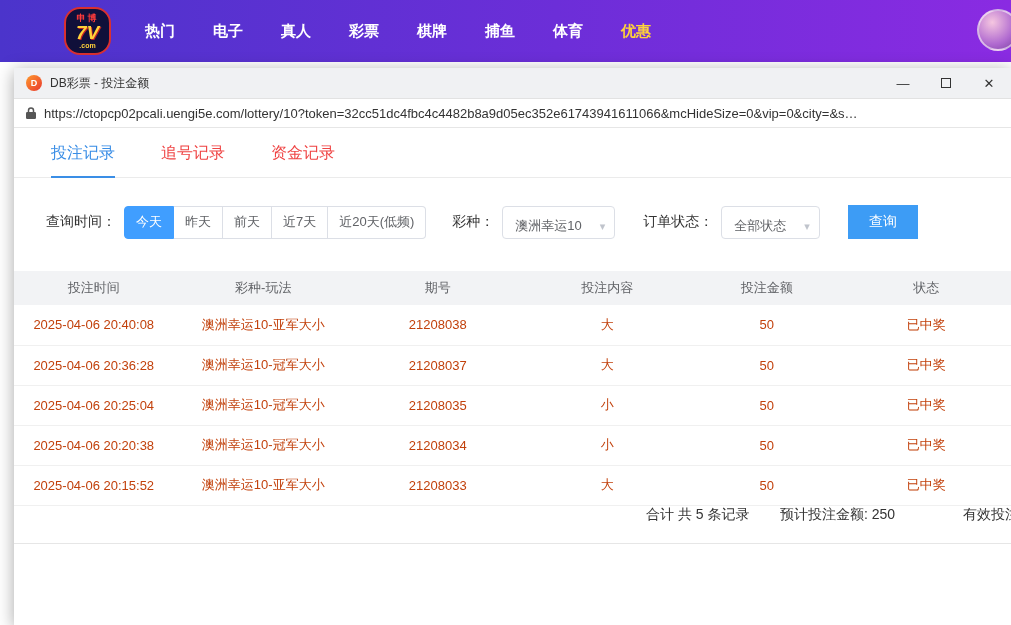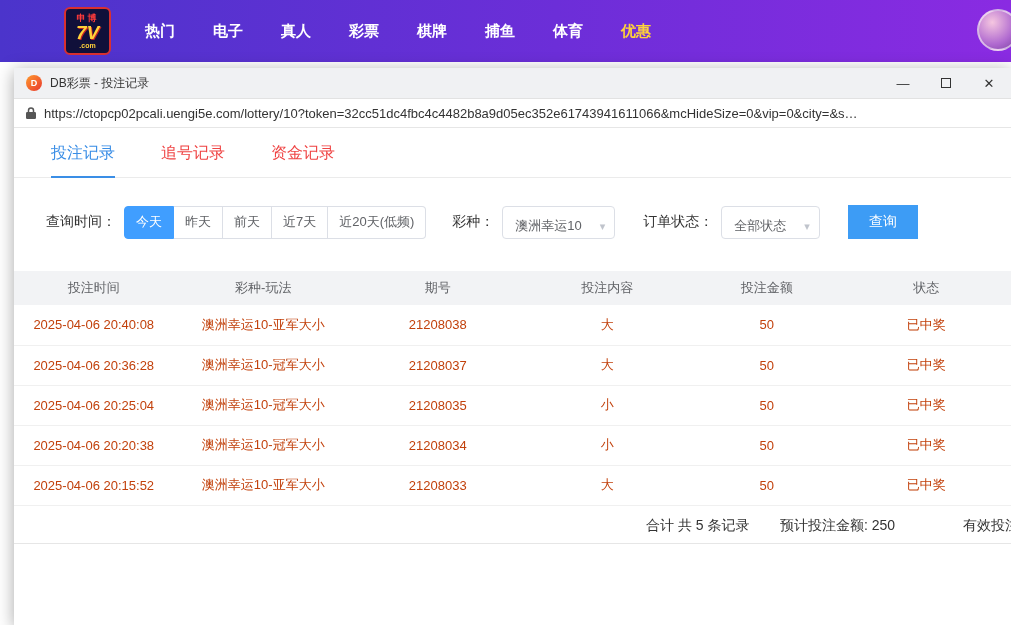--- a/index.html
+++ b/index.html
@@ -4,21 +4,21 @@
 <style>
   * { margin:0; padding:0; box-sizing:border-box; }
   html,body { width:1011px; height:625px; overflow:hidden; background:#fff;
     font-family:"Liberation Sans","DejaVu Sans",sans-serif; }
 
   
   .topbar { position:absolute; top:0; left:0; width:1011px; height:62px;
     background:linear-gradient(90deg,#4b34cb 0%,#6c2ed8 55%,#8a2be2 100%);
     display:flex; align-items:center; }
   .logo { margin-left:64px; width:47px; height:48px; background:#10103a;
-    border:2px solid #d93030; border-radius:6px; display:flex; flex-direction:column;
+    border:2px solid #d93030; border-radius:16px; display:flex; flex-direction:column;
     align-items:center; justify-content:center; line-height:1; cursor:pointer; flex:0 0 auto; }
   .logo-l1 { color:#ff3b3b; font-size:9px; font-weight:bold; letter-spacing:2px; }
   .logo-l2 { color:#ffd23a; font-size:19px; font-weight:900; font-style:italic; text-shadow:1px 1px 0 #c42222; }
   .logo-l3 { color:#ffd23a; font-size:7px; font-weight:bold; }
   .nav { display:flex; margin-left:34px; gap:38px; }
   .nav-item { color:#ffffff; font-size:15px; font-weight:bold; cursor:pointer; white-space:nowrap; }
   .nav-item.hl { color:#ffd23a; }
   .avatar { position:absolute; right:-8px; top:9px; width:42px; height:42px; border-radius:50%;
     background:radial-gradient(circle at 35% 30%,#f5c6e0,#b06ad0 60%,#7a3fa0);
     border:2px solid rgba(255,255,255,.55); cursor:pointer; }
@@ -63,21 +63,21 @@
   .query-btn { height:34px; width:70px; background:#3d9cf5; color:#fff; border:none; border-radius:0;
     font-size:14px; cursor:pointer; font-family:"Liberation Sans","DejaVu Sans",sans-serif; }
 
   table.records { width:100%; border-collapse:collapse; margin-top:32px; }
   table.records thead th { background:#f2f3f5; height:34px; font-size:13px; color:#606266; font-weight:normal; }
   table.records tbody td { height:40px; font-size:13px; color:#c2410c; text-align:center;
     border-bottom:1px solid #f0f0f0; }
   td.status { color:#e64242; }
 
   .summary { position:relative; height:38px; border-bottom:1px solid #e6e6e6; }
-  .summary span { position:absolute; top:11px; font-size:14px; color:#333; white-space:nowrap; }
+  .summary span { position:absolute; top:0; font-size:14px; color:#333; white-space:nowrap; }
   .sum-total { left:632px; }
   .sum-expected { left:766px; }
   .sum-valid { left:949px; }
 </style>
 </head>
 <body>
 
 <div class="topbar">
   <div class="logo">
     <div class="logo-l1">申博</div>
@@ -94,21 +94,21 @@
     <span class="nav-item">体育</span>
     <span class="nav-item hl">优惠</span>
   </nav>
   <div class="avatar"></div>
 </div>
 
 <div class="window">
 
   <div class="titlebar">
     <div class="favicon">D</div>
-    <div class="win-title">DB彩票 - 投注记录</div>
+    <div class="win-title">DB彩票 - 投注金额</div>
     <div class="win-controls">
       <span class="win-btn">—</span>
       <span class="win-btn">
           <span class="max-box"></span>
         </span>
       <span class="win-btn">✕</span>
     </div>
   </div>
 
   <div class="urlbar">

